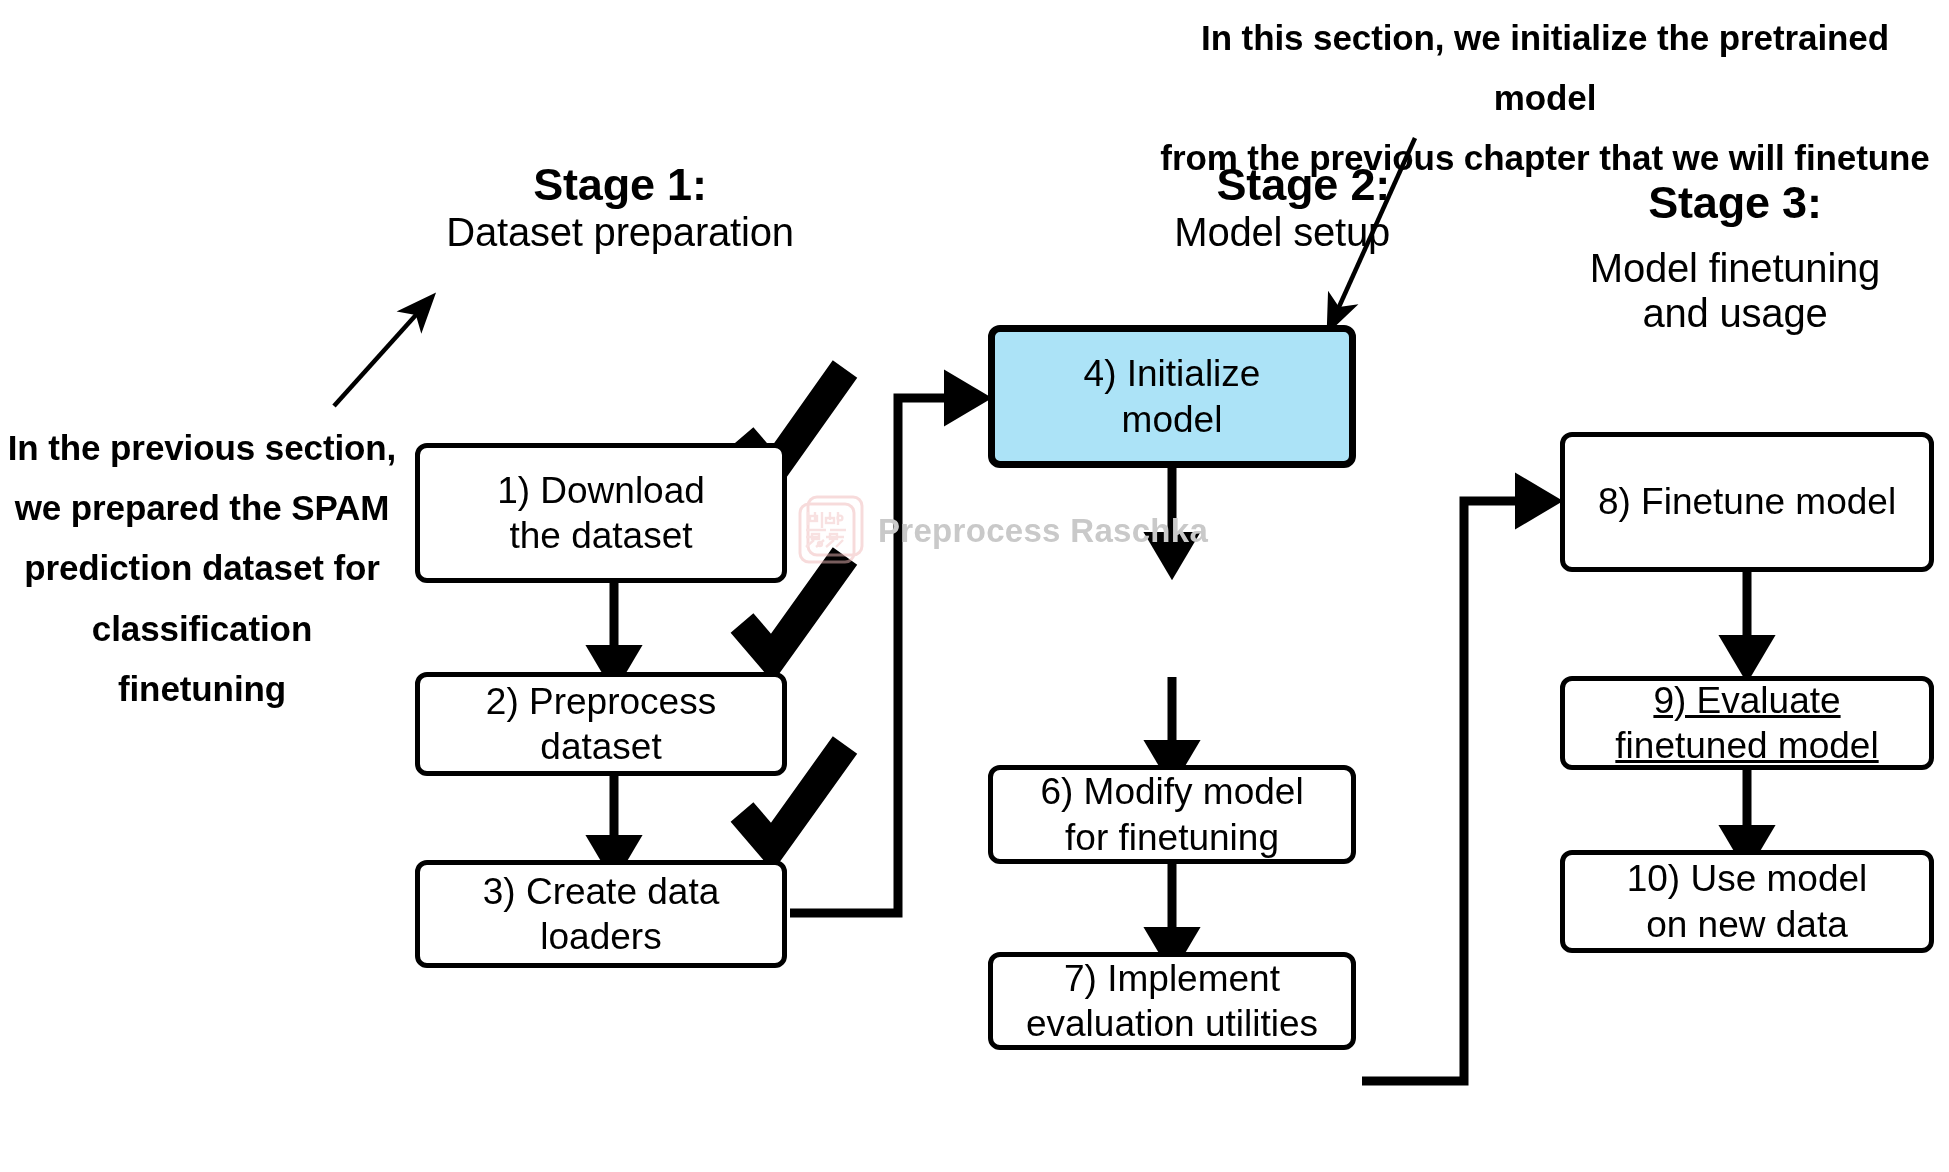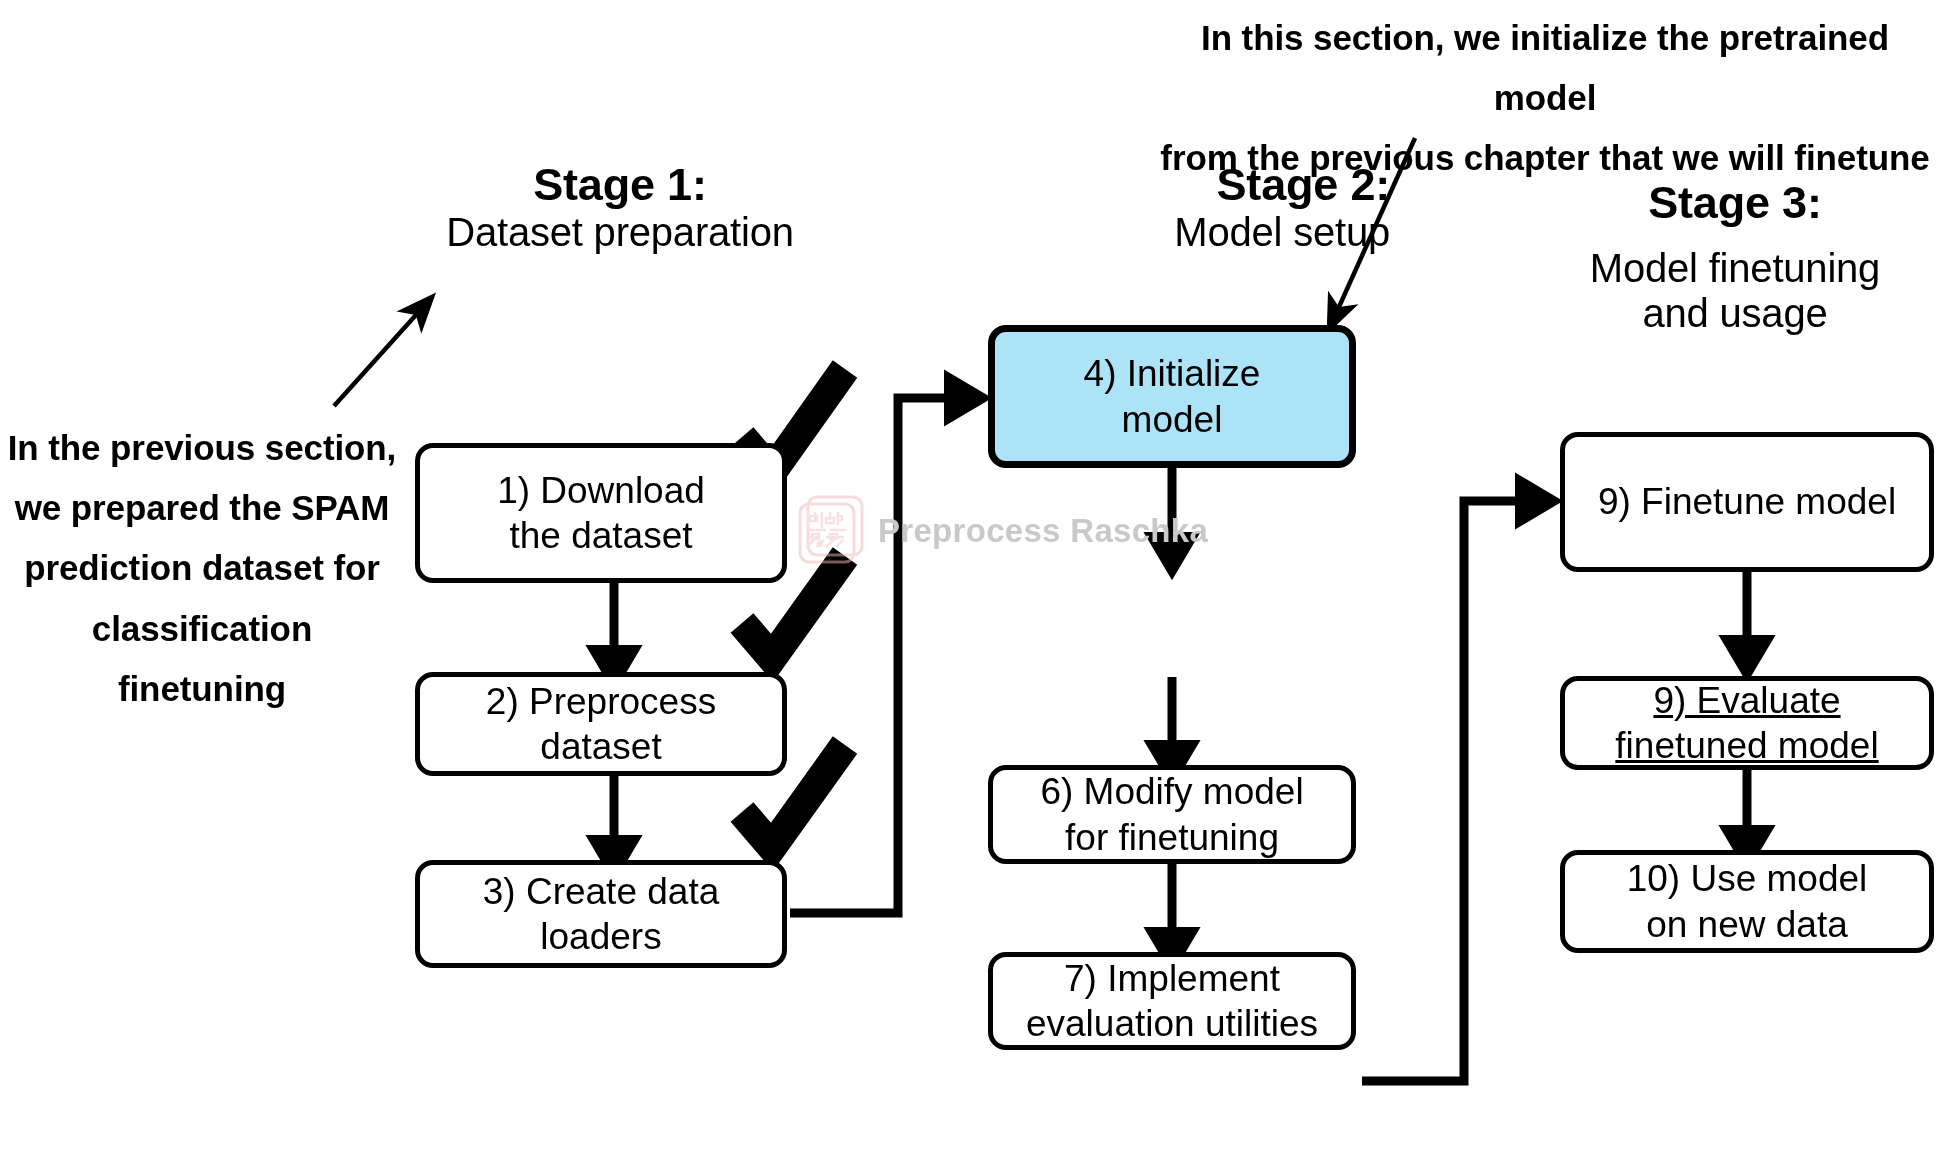--- a/index.html
+++ b/index.html
@@ -55,21 +55,21 @@
     line-height: 1.72;
     text-align: center;
     letter-spacing: -0.1px;
   }
 
   
   .node {
     position: absolute;
     box-sizing: border-box;
     border: 5px solid #000;
-    border-radius: 18px;
+    border-radius: 12px;
     background: #ffffff;
     display: flex;
     align-items: center;
     justify-content: center;
     text-align: center;
     color: #000;
     font-size: 37px;
     line-height: 1.22;
     padding: 12px 10px;
     z-index: 3;
@@ -194,19 +194,19 @@
   <div class="node" style="left:415px; top:860px; width:372px; height:108px; white-space:pre-line;">3) Create data
 loaders</div>
 
   <div class="node highlight" style="left:988px; top:325px; width:368px; height:143px; white-space:pre-line;">4) Initialize
 model</div>
   <div class="node" style="left:988px; top:765px; width:368px; height:99px; white-space:pre-line;">6) Modify model
 for finetuning</div>
   <div class="node" style="left:988px; top:952px; width:368px; height:98px; white-space:pre-line;">7) Implement
 evaluation utilities</div>
 
-  <div class="node" style="left:1560px; top:432px; width:374px; height:140px; white-space:pre-line;">9) Finetune model</div>
+  <div class="node" style="left:1560px; top:432px; width:374px; height:140px; white-space:pre-line;">8) Finetune model</div>
   <div class="node" style="left:1560px; top:676px; width:374px; height:94px; white-space:pre-line;text-decoration:underline;">9) Evaluate
 finetuned model</div>
   <div class="node" style="left:1560px; top:850px; width:374px; height:103px; white-space:pre-line;">10) Use model
 on new data</div>
 
 </div>
 
 </body></html>

